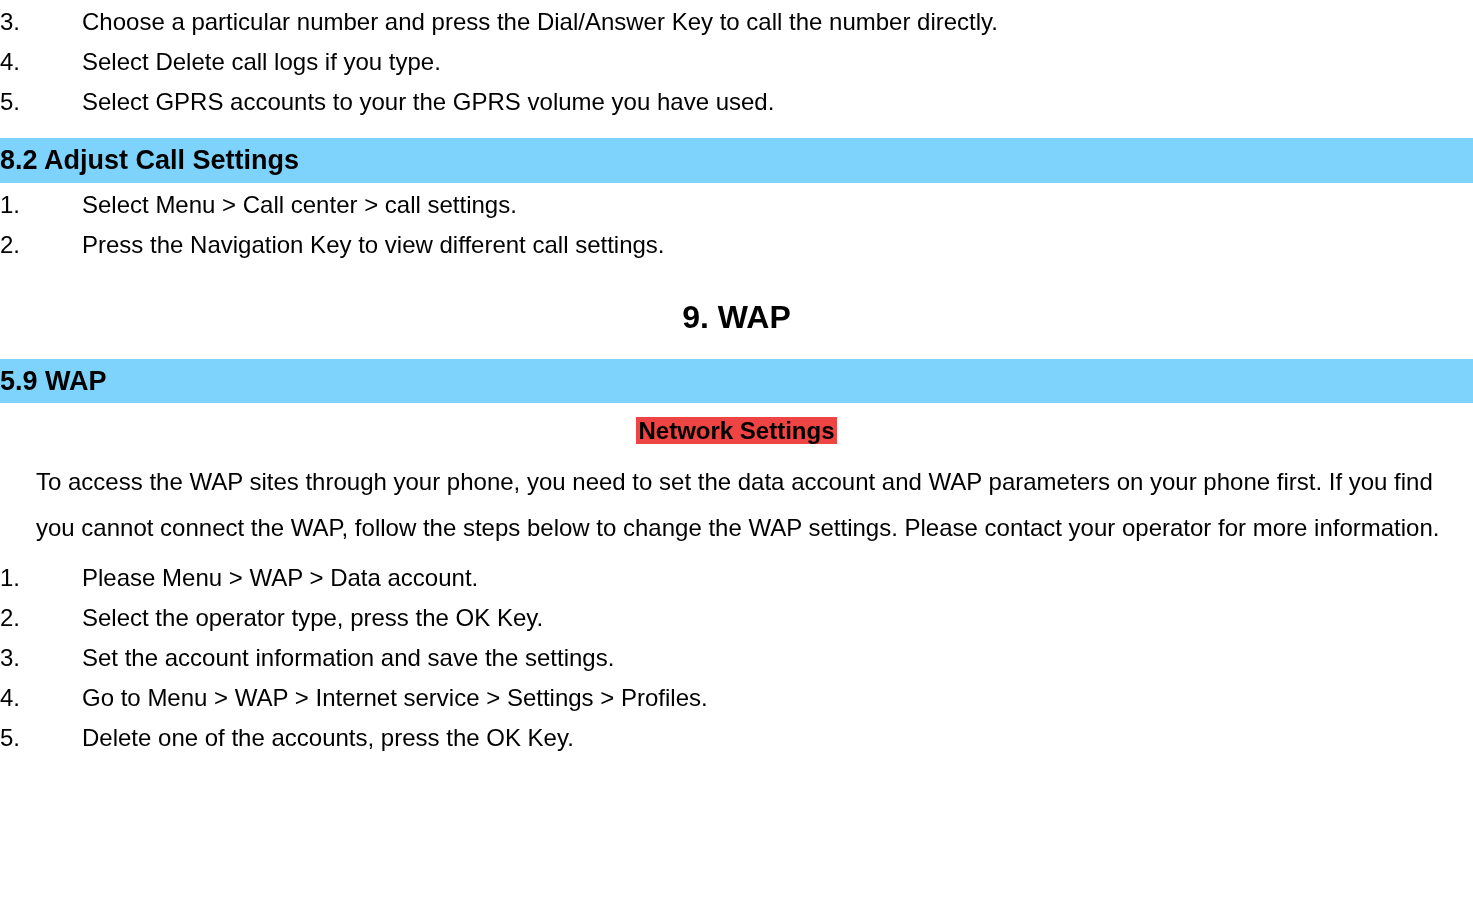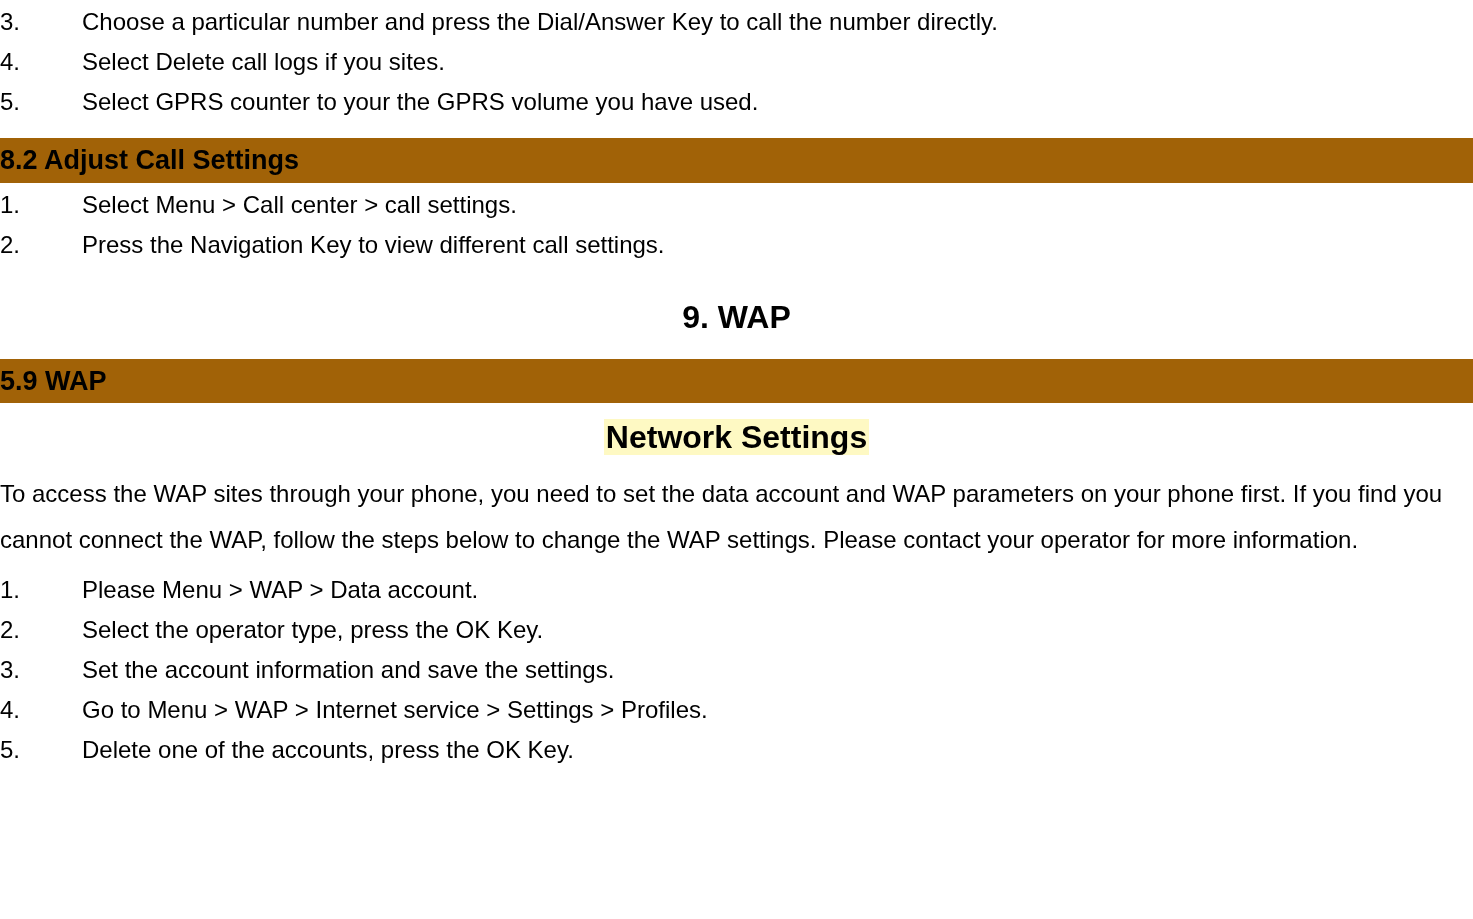--- a/index.html
+++ b/index.html
@@ -21,68 +21,69 @@
   }
   .num {
     width: 82px;
     flex-shrink: 0;
   }
   .txt {
     flex: 1;
   }
   .bold { font-weight: normal; }
   h2.section {
-    background: #a16207;
+    background: #7dd3fc;
     font-size: 27px;
     font-weight: bold;
     margin: 18px 0 4px 0;
     padding: 2px 0;
   }
   h1.chapter {
     text-align: center;
     font-size: 32px;
     font-weight: bold;
     margin: 30px 0 18px 0;
   }
   .sub-head {
     text-align: center;
     margin: 10px 0;
   }
   .sub-head span {
-    background: #fef9c3;
+    background: #ef4444;
     font-weight: bold;
-    font-size: 32px;
+    font-size: 24px;
     padding: 0 2px;
   }
   .para {
     margin: 8px 0 10px 0;
     line-height: 1.9;
+    padding-left: 36px;
   }
 </style>
 </head>
 <body>
 
 <div class="page">
 
   <div class="list-row">
     <div class="num">3.</div>
     <div class="txt">
       <span>Choose a particular number and press the Dial/Answer Key to call the number directly.</span><span class="bold"></span><span></span>
     </div>
   </div>
   <div class="list-row">
     <div class="num">4.</div>
     <div class="txt">
-      <span>Select </span><span class="bold">Delete call logs</span><span> if you sites.</span>
+      <span>Select </span><span class="bold">Delete call logs</span><span> if you type.</span>
     </div>
   </div>
   <div class="list-row">
     <div class="num">5.</div>
     <div class="txt">
-      <span>Select </span><span class="bold">GPRS counter</span><span> to your the GPRS volume you have used.</span>
+      <span>Select </span><span class="bold">GPRS accounts</span><span> to your the GPRS volume you have used.</span>
     </div>
   </div>
 
   <h2 class="section">8.2  Adjust Call Settings</h2>
 
   <div class="list-row">
     <div class="num">1.</div>
     <div class="txt">
       <span>Select </span><span class="bold">Menu &gt; Call center &gt; call settings</span><span>.</span>
     </div>

